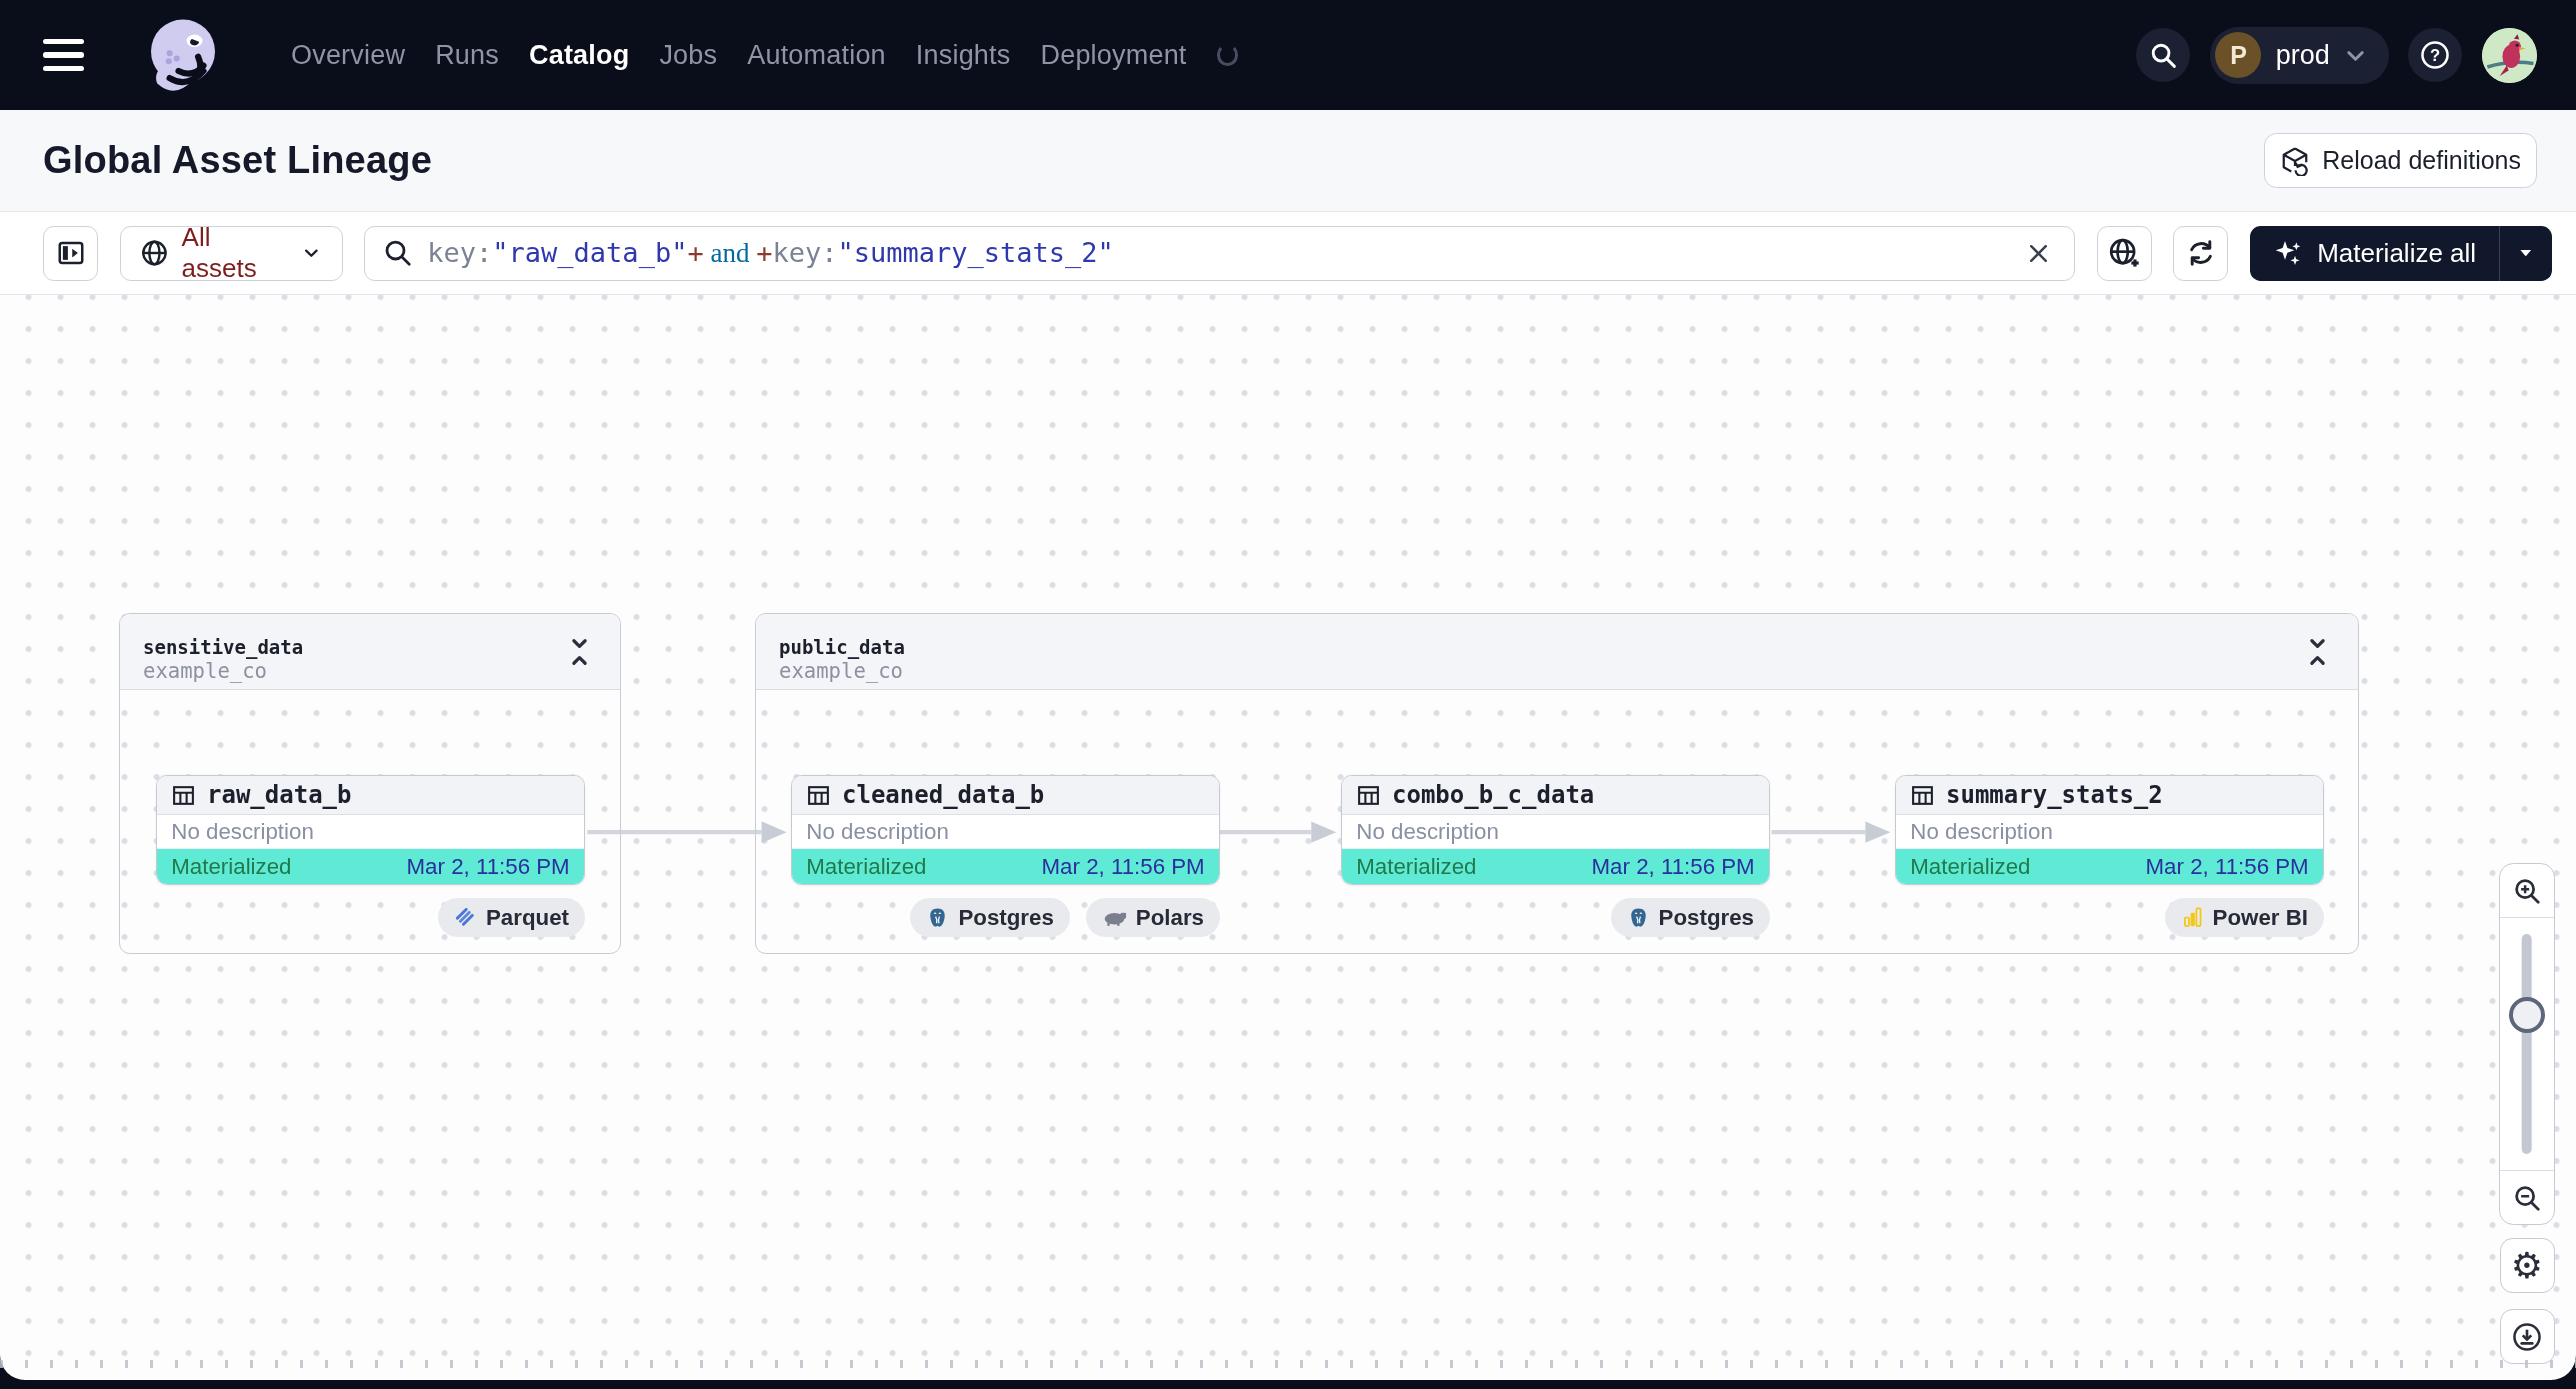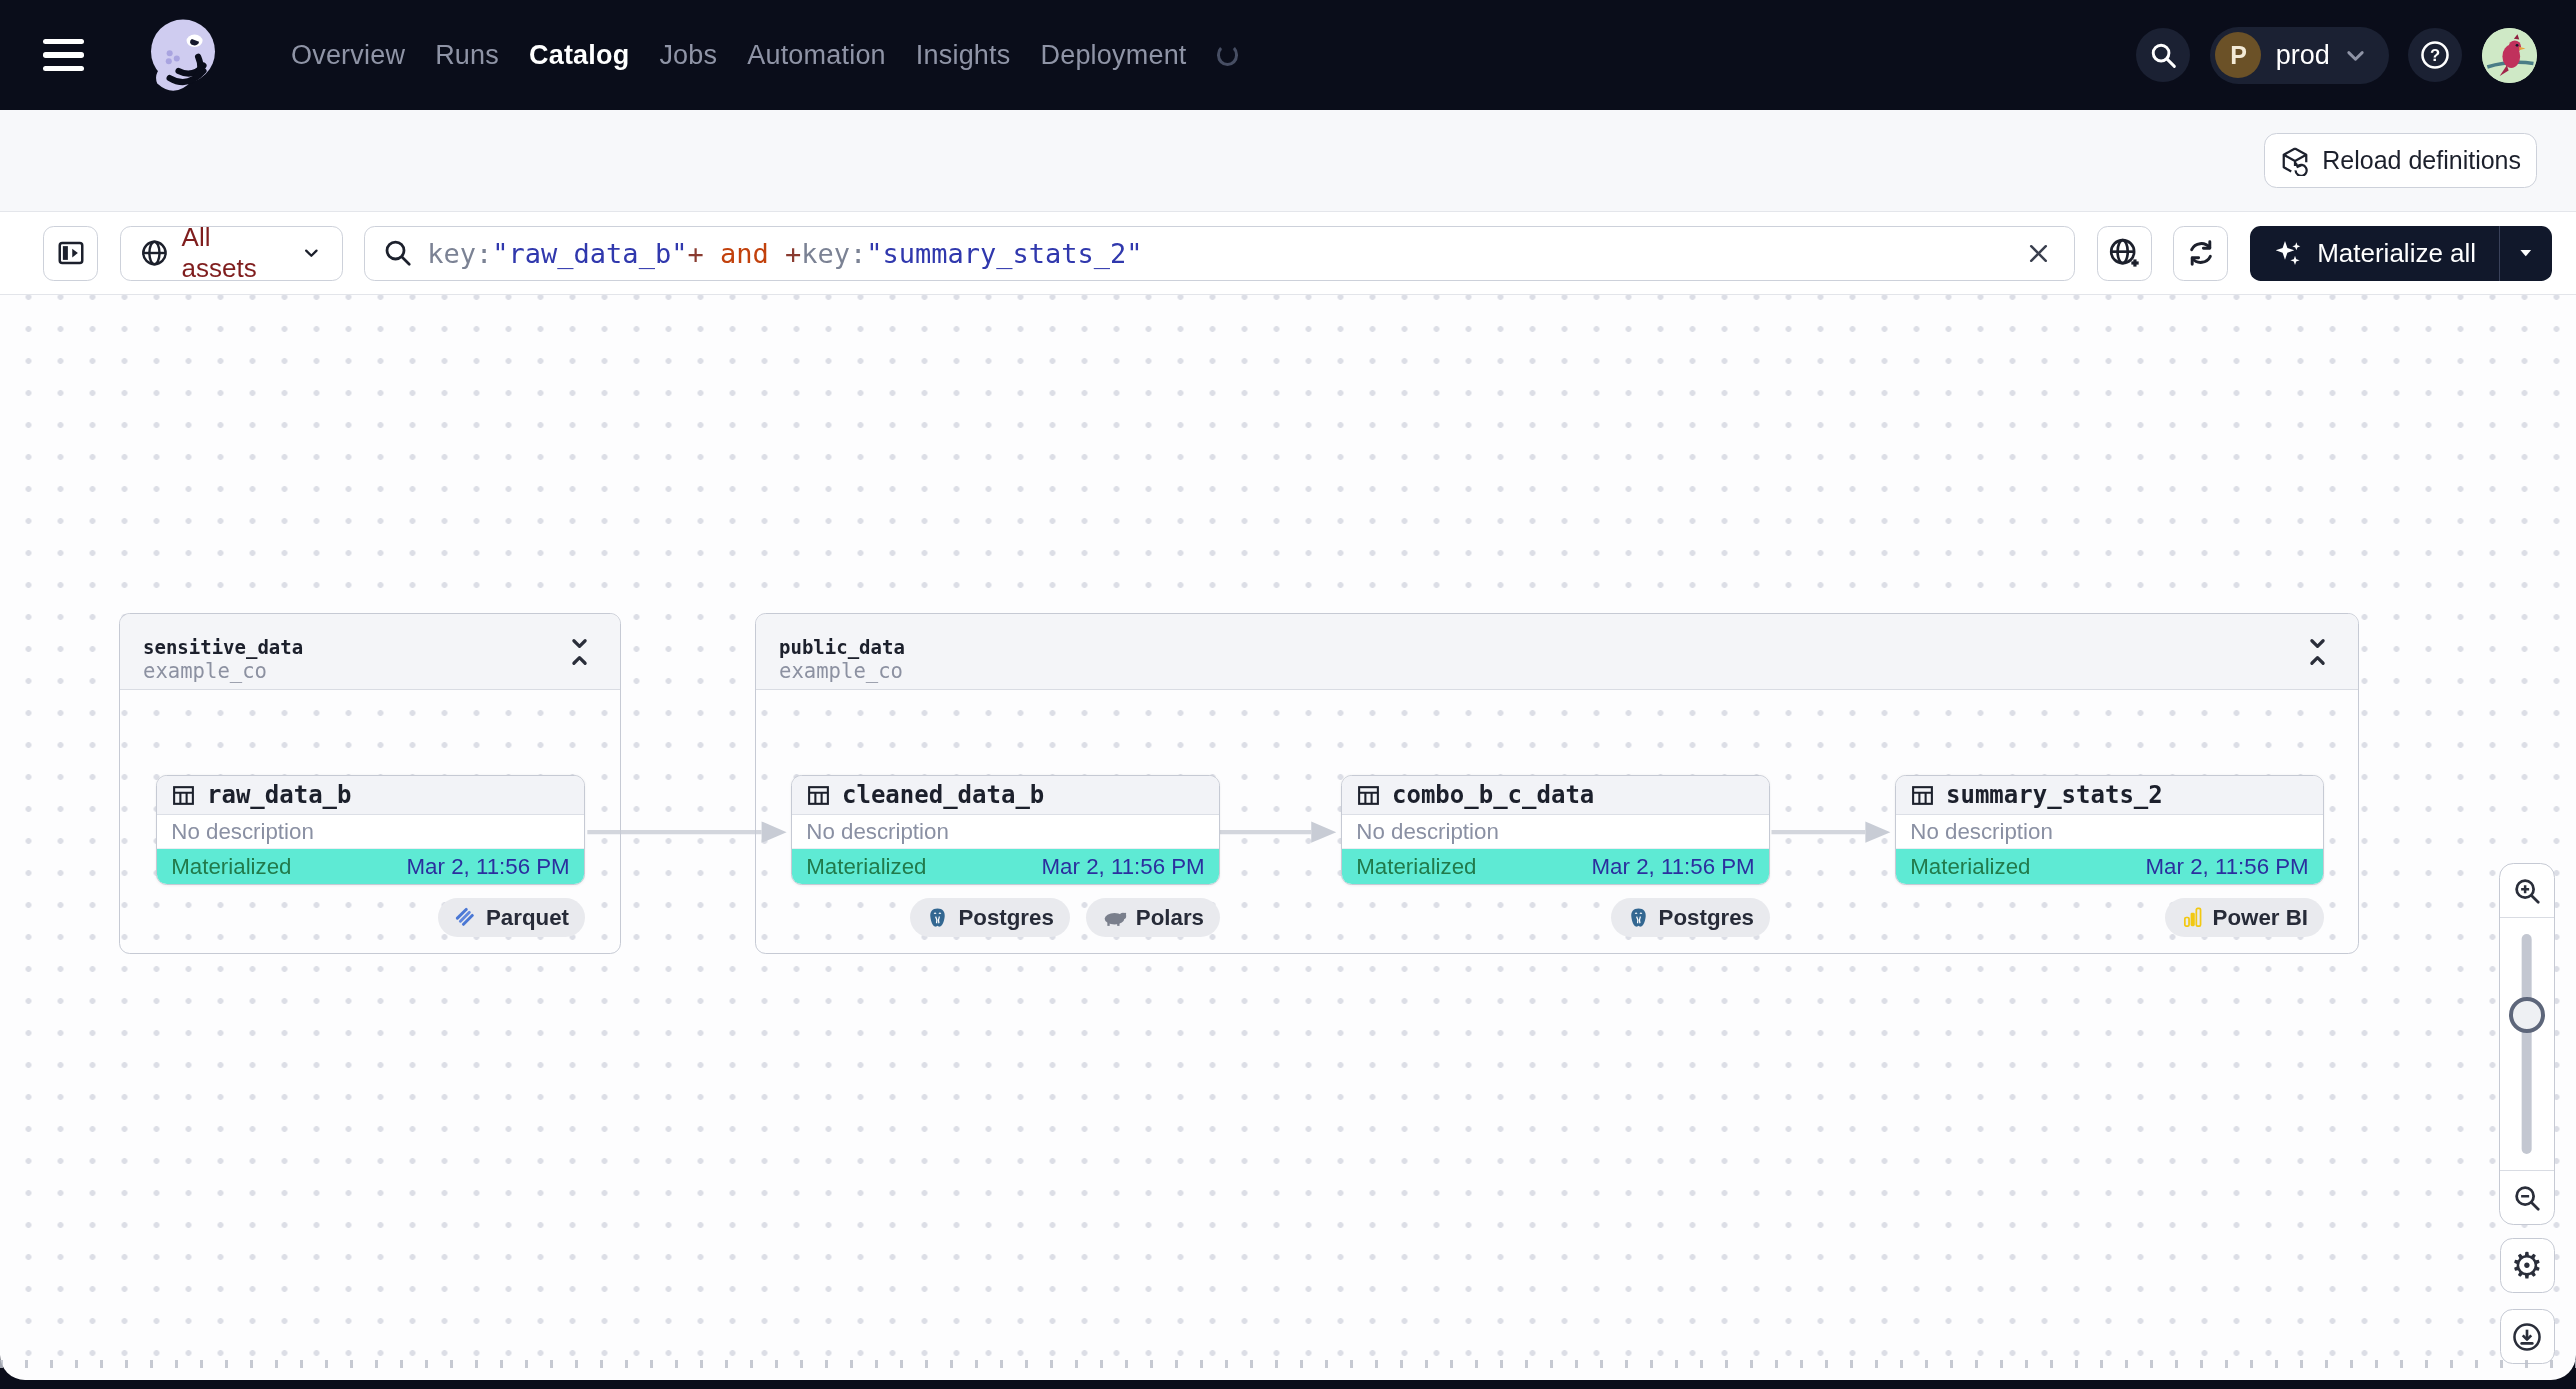--- a/index.html
+++ b/index.html
@@ -28,21 +28,21 @@
   .page-title { font-size:38px; font-weight:700; color:#16192a; letter-spacing:0.2px; }
   .reload-btn { margin-left:auto; height:55px; background:#fff; border:0.9px solid #cdd1da; border-radius:12.5px; display:flex; align-items:center; gap:12.5px; padding:0 15px; font-size:25px; color:#1c202c; cursor:pointer; }
 
   
   .toolbar { height:83px; background:#ffffff; border-bottom:0.9px solid #e3e5ea; display:flex; align-items:center; gap:21.5px; padding:0 24px 0 43px; }
   .tb-btn { height:55px; background:#fff; border:0.9px solid #cdd1da; border-radius:10.7px; display:flex; align-items:center; justify-content:center; cursor:pointer; }
   .sq { width:55px; }
   .scope-btn { padding:0 19.7px; gap:12.5px; font-size:26px; color:#7f1d1d; width:223px; }
   .search-box { flex:1; height:55px; border:0.9px solid #cdd1da; border-radius:10.7px; display:flex; align-items:center; padding:0 18px; gap:14.3px; background:#fff; }
   .query { font-size:27px; white-space:pre; flex:1; }
-  .q-key { color:#7b8294; } .q-str { color:#3038ad; } .q-plus { color:#8a3b30; } .q-and { color:#c2410c; }
+  .q-key { color:#7b8294; } .q-str { color:#3038ad; } .q-plus { color:#8a3b30; } .q-and { color:#0369a1;font-family:Liberation Serif, serif; }
   .clear-x { width:36px; height:36px; display:flex; align-items:center; justify-content:center; cursor:pointer; }
   .mat-btn { height:55px; border-radius:10.7px; background:#11182b; display:flex; align-items:stretch; color:#fff; cursor:pointer; overflow:hidden; }
   .mat-main { display:flex; align-items:center; gap:12.5px; padding:12px 23px; font-size:26px; }
   .mat-sep { width:0.9px; background:#39415a; }
   .mat-caret { width:52px; display:flex; align-items:center; justify-content:center; }
 
   
   .canvas { position:relative; height:1085px; background:#fdfdfe;
     background-image:radial-gradient(circle, #dcdee6 2.7px, transparent 3.1px);
     background-size:32px 32px; background-position:12.5px 18px;
@@ -142,20 +142,21 @@
         <circle cx="37" cy="21" r="7" fill="#c0315c"></circle>
         <path d="M36 12 l4 -5 l2 6 z" fill="#8f1f3f"></path>
         <path d="M42 21 l7 2 l-7 2 z" fill="#e8a33d"></path>
         <circle cx="39.5" cy="19.5" r="1.6" fill="#14182c"></circle>
       </svg>
     </div>
   </div>
 </div>
 
 <div class="page-header">
+  <div class="page-title">Global Asset Lineage</div>
   <button class="reload-btn">
     <svg width="30" height="30" viewBox="0 0 24 24">
       <path d="M12 2 L21 7 L21 13 M21 7 L12 12 L3 7 L12 2 M3 7 L3 17 L9 20.4 M12 12 L12 16" fill="none" stroke="#1c202c" stroke-width="1.8" stroke-linejoin="round"></path>
       <path d="M12.5 19.5 a4.4 4.4 0 1 0 1.4 -3.2" fill="none" stroke="#1c202c" stroke-width="1.8"></path>
       <path d="M12.6 13.6 l1.5 3 l3 -1.3" fill="none" stroke="#1c202c" stroke-width="1.8"></path>
     </svg>
     <span>Reload definitions</span>
   </button>
 </div>
 

